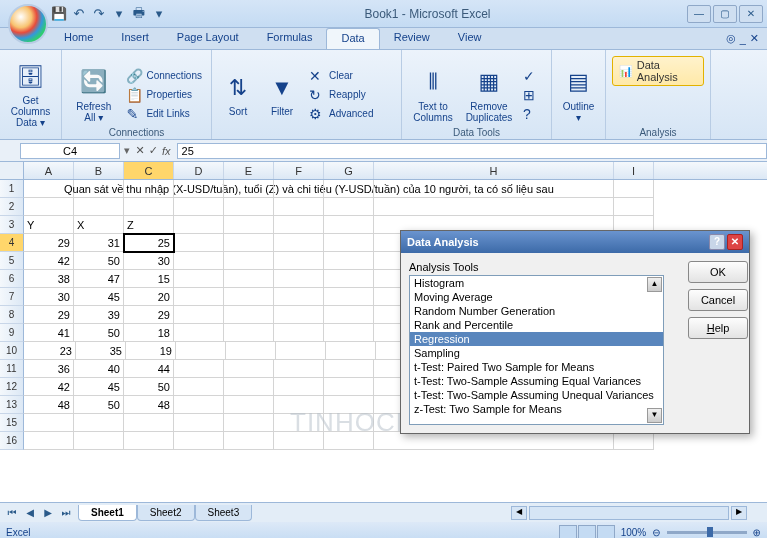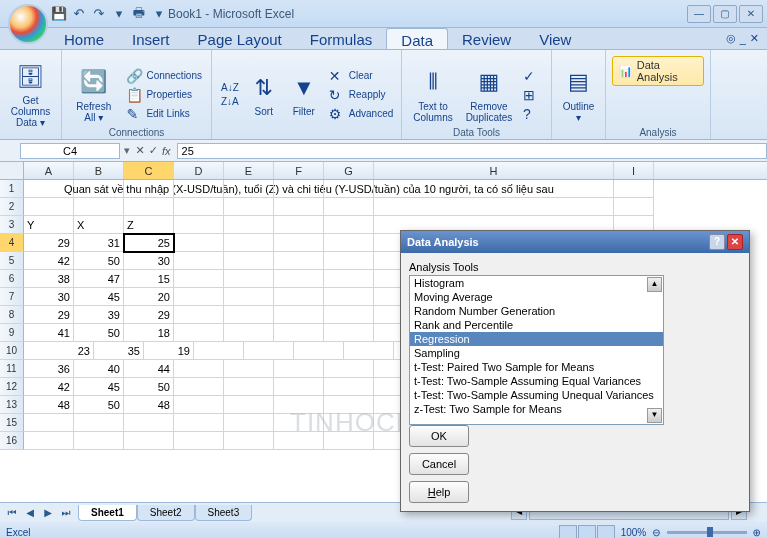--- a/index.html
+++ b/index.html
@@ -3,27 +3,27 @@
 <meta charset="utf-8">
 <style>
 * { box-sizing: border-box; margin: 0; padding: 0; font-family: "Segoe UI", Tahoma, sans-serif; }
 body { width: 767px; height: 538px; background: #fff; overflow: hidden; position: relative; font-size: 11px; }
 
 
 .titlebar { height: 28px; background: linear-gradient(#d5e5f7,#c4dbf3); display: flex; align-items: center; border-bottom: 1px solid #9db8d9; }
 .office-btn { width: 40px; height: 40px; border-radius: 50%; background: radial-gradient(circle at 30% 30%, #fff, #f8c471 30%, #e74c3c 45%, #3498db 60%, #2ecc71 75%); margin: 2px 4px; position: absolute; top: 2px; left: 4px; border: 2px solid #b8cce4; z-index: 10; }
 .qat { display: flex; gap: 2px; margin-left: 50px; align-items: center; }
 .qat-btn { width: 18px; height: 18px; display: flex; align-items: center; justify-content: center; color: #2a5a8a; font-size: 13px; }
-.title-text { flex: 1; text-align: left; color: #3b5a7a; font-size: 12px; }
+.title-text { flex: 1; text-align: center; color: #3b5a7a; font-size: 12px; }
 .win-controls { display: flex; margin-right: 4px; gap: 2px; }
 .win-btn { width: 24px; height: 18px; background: #cfdff1; border: 1px solid #8fa8c8; border-radius: 2px; display: flex; align-items: center; justify-content: center; color: #2a5a8a; font-size: 10px; }
 
 
 .tabs { height: 22px; background: #cfdff1; display: flex; padding-left: 50px; border-bottom: 1px solid #9db8d9; }
-.tab { padding: 3px 14px; color: #15428b; font-size: 15px; cursor: pointer; }
+.tab { padding: 3px 14px; color: #15428b; font-size: 11px; cursor: pointer; }
 .tab.active { background: #f0f6fb; border: 1px solid #9db8d9; border-bottom: none; border-radius: 3px 3px 0 0; }
 .tab-help { margin-left: auto; display: flex; gap: 4px; margin-right: 8px; align-items: center; }
 
 
 .ribbon { height: 90px; background: linear-gradient(#ecf3fb,#d6e5f5); display: flex; border-bottom: 1px solid #9db8d9; }
 .group { border-right: 1px solid #b8cce4; padding: 2px 6px; display: flex; flex-direction: column; position: relative; }
 .group-label { position: absolute; bottom: 1px; left: 0; right: 0; text-align: center; font-size: 10px; color: #3b5a7a; }
 .group-body { display: flex; gap: 4px; flex: 1; }
 .big-btn { display: flex; flex-direction: column; align-items: center; justify-content: center; width: 54px; padding: 2px; color: #15428b; font-size: 10px; text-align: center; line-height: 1.1; }
 .big-btn .icon { width: 32px; height: 32px; margin-bottom: 2px; display: flex; align-items: center; justify-content: center; font-size: 22px; }
@@ -50,21 +50,21 @@
 .cell { border-right: 1px solid #d4d4d4; border-bottom: 1px solid #d4d4d4; padding: 0 3px; font-size: 11px; line-height: 18px; text-align: right; overflow: visible; white-space: nowrap; }
 .cell.left { text-align: left; }
 .cell.active { outline: 2px solid #000; outline-offset: -1px; position: relative; }
 
 
 .dialog { position: absolute; top: 230px; left: 400px; width: 350px; background: #f0f0f0; border: 1px solid #666; box-shadow: 3px 3px 8px rgba(0,0,0,0.3); }
 .dlg-title { height: 22px; background: linear-gradient(#6a94cf,#3c6aa8); color: #fff; font-size: 11px; font-weight: bold; padding: 3px 6px; display: flex; align-items: center; }
 .dlg-title-text { flex: 1; }
 .dlg-close-x { width: 16px; height: 16px; background: #d44; color: #fff; text-align: center; line-height: 14px; border-radius: 2px; border: 1px solid #a22; font-size: 10px; }
 .dlg-help { width: 16px; height: 16px; background: #c8d6e8; border: 1px solid #88a; text-align: center; line-height: 14px; margin-right: 2px; border-radius: 2px; font-size: 10px; }
-.dlg-body { display: flex; padding: 8px; gap: 0; flex-direction: column; }
+.dlg-body { display: flex; padding: 8px; gap: 24px; }
 .dlg-label { font-size: 11px; margin-bottom: 2px; }
 .tool-list { height: 150px; width: 255px; background: #fff; border: 1px solid #7f9db9; overflow-y: auto; font-size: 11px; position: relative; }
 .tool-item { padding: 1px 4px; }
 .tool-item.sel { background: #5986bd; color: #fff; }
 .dlg-buttons { display: flex; flex-direction: column; gap: 6px; }
 .dlg-btn { width: 60px; height: 22px; background: linear-gradient(#fdfdfd,#e3e3e3); border: 1px solid #888; border-radius: 3px; font-size: 11px; }
 .list-scroll-btn { position: absolute; right: 1px; width: 15px; height: 15px; background: linear-gradient(#f0f0f0,#ccc); border: 1px solid #999; font-size: 8px; text-align: center; line-height: 12px; }
 
 
 .watermark { position: absolute; top: 245px; left: 290px; font-size: 26px; color: rgba(180,190,200,0.5); font-weight: 400; letter-spacing: 1px; pointer-events: none; }
@@ -153,24 +153,20 @@
         <div class="small-btn">
             <span class="icon">✎</span>
             <span>Edit Links</span>
           </div>
       </div>
     </div>
     <div class="group-label">Connections</div>
   </div>
   <div class="group" style="width:190px">
     <div class="group-body">
-      <div class="col">
-        <div class="small-btn">A↓Z</div>
-        <div class="small-btn">Z↓A</div>
-      </div>
       <div class="big-btn" style="width:40px">
           <div class="icon">⇅</div>
           <span>Sort</span>
         </div>
       <div class="big-btn" style="width:40px">
           <div class="icon">▼</div>
           <span>Filter</span>
         </div>
       <div class="col">
         <div class="small-btn">
@@ -362,21 +358,21 @@
         <div class="cell" style="width: 50px;">18</div>
         <div class="cell" style="width: 50px;"></div>
         <div class="cell" style="width: 50px;"></div>
         <div class="cell" style="width: 50px;"></div>
         <div class="cell" style="width: 50px;"></div>
         <div class="cell" style="width: 240px;"></div>
         <div class="cell" style="width: 40px;"></div>
       </div>
       <div class="row">
         <div class="row-h">10</div>
-        <div class="cell" style="width: 70px;">23</div>
+        <div class="cell" style="width: 52px;">23</div>
         <div class="cell" style="width: 50px;">35</div>
         <div class="cell" style="width: 50px;">19</div>
         <div class="cell" style="width: 50px;"></div>
         <div class="cell" style="width: 50px;"></div>
         <div class="cell" style="width: 50px;"></div>
         <div class="cell" style="width: 50px;"></div>
         <div class="cell" style="width: 240px;"></div>
         <div class="cell" style="width: 40px;"></div>
       </div>
       <div class="row">

